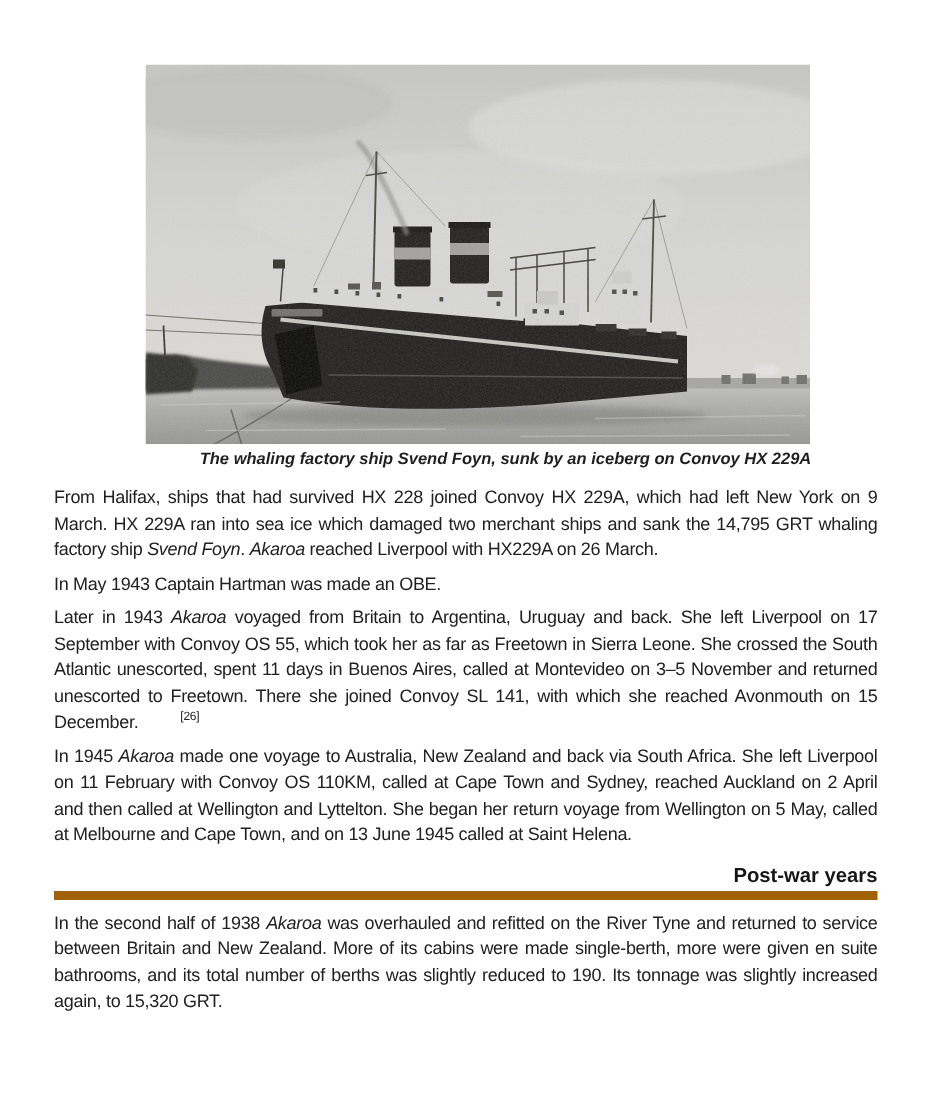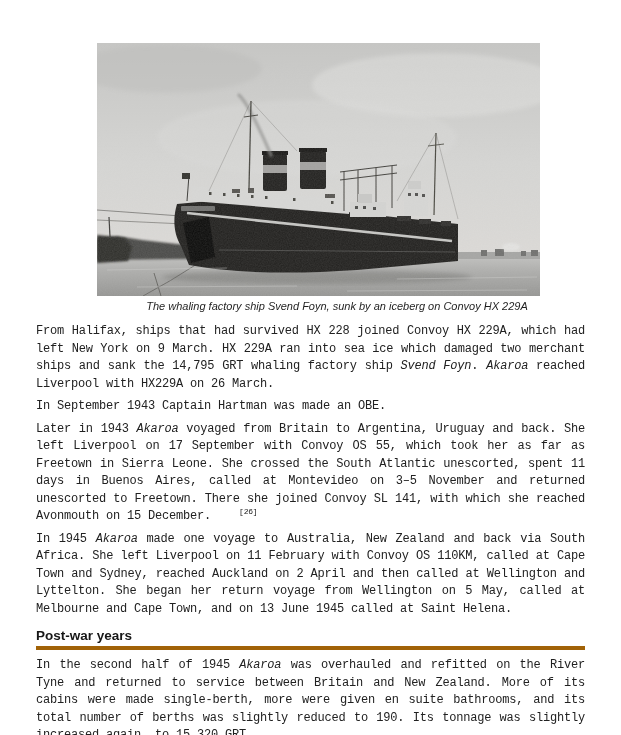--- a/index.html
+++ b/index.html
@@ -5,47 +5,47 @@
   html, body { margin: 0; padding: 0; }
   body {
     width: 621px; height: 735px;
     background: #ffffff;
     font-family: "Liberation Sans", sans-serif;
     color: #212121;
     overflow: hidden;
   }
   .page { padding: 43px 36px 0 36px; }
 
-  figure { margin: 0 0 10px 61px; width: 480px; }
+  figure { margin: 0 0 10px 61px; width: 480px; font-weight: bold; }
   .photo { display: block; width: 443px; height: 253px; }
   figcaption {
     font-style: italic;
     text-align: center;
     font-size: 11px;
     line-height: 14px;
     margin-top: 3px;
     color: #1f1f1f;
   }
 
   p {
     font-size: 12px;
     line-height: 17.5px;
     letter-spacing: -0.2px;
     margin: 0 0 5px 0;
-    font-family: Liberation Mono, monospace;
   }
   p.just { text-align: justify; }
 
   h2 {
     font-size: 13.5px;
     font-weight: bold;
     margin: 10px 0 7px 0;
     padding-bottom: 3px;
-    border-bottom: 4px solid #a16207;
+    border-bottom: 6px solid #a16207;
     color: #161616;
+    text-align: right;
   }
 
   sup { font-size: 8px; line-height: 0; vertical-align: super; margin-left: 28px; }
   em { font-style: italic; }
 </style>
 </head>
 <body>
 
 <div class="page">
 
@@ -193,21 +193,21 @@
         <line x1="40" y1="244" x2="200" y2="243"></line>
         <line x1="250" y1="248" x2="430" y2="247"></line>
       </g>
 
       <rect width="443" height="253" filter="url(#grain)"></rect>
     </svg>
     <figcaption>The whaling factory ship Svend Foyn, sunk by an iceberg on Convoy HX 229A</figcaption>
   </figure>
 
   <p class="just"><span>From Halifax, ships that had survived HX 228 joined Convoy HX 229A, which had left New York on 9 March. HX 229A ran into sea ice which damaged two merchant ships and sank the 14,795 GRT whaling factory ship </span><em>Svend Foyn</em><span>. </span><em>Akaroa</em><span> reached Liverpool with HX229A on 26 March.</span></p>
-  <p><span>In September 1943 Captain Hartman was made an OBE.</span></p>
+  <p><span>In May 1943 Captain Hartman was made an OBE.</span></p>
   <p class="just"><span>Later in 1943 </span><em>Akaroa</em><span> voyaged from Britain to Argentina, Uruguay and back. She left Liverpool on 17 September with Convoy OS 55, which took her as far as Freetown in Sierra Leone. She crossed the South Atlantic unescorted, spent 11 days in Buenos Aires, called at Montevideo on 3–5 November and returned unescorted to Freetown. There she joined Convoy SL 141, with which she reached Avonmouth on 15 December.</span><sup>[26]</sup></p>
   <p class="just"><span>In 1945 </span><em>Akaroa</em><span> made one voyage to Australia, New Zealand and back via South Africa. She left Liverpool on 11 February with Convoy OS 110KM, called at Cape Town and Sydney, reached Auckland on 2 April and then called at Wellington and Lyttelton. She began her return voyage from Wellington on 5 May, called at Melbourne and Cape Town, and on 13 June 1945 called at Saint Helena.</span></p>
 
   <h2>Post-war years</h2>
 
-  <p class="just"><span>In the second half of 1945 </span><em>Akaroa</em><span> was overhauled and refitted on the River Tyne and returned to service between Britain and New Zealand. More of its cabins were made single-berth, more were given en suite bathrooms, and its total number of berths was slightly reduced to 190. Its tonnage was slightly increased again, to 15,320 GRT.</span></p>
+  <p class="just"><span>In the second half of 1938 </span><em>Akaroa</em><span> was overhauled and refitted on the River Tyne and returned to service between Britain and New Zealand. More of its cabins were made single-berth, more were given en suite bathrooms, and its total number of berths was slightly reduced to 190. Its tonnage was slightly increased again, to 15,320 GRT.</span></p>
 
 </div>
 
 </body></html>

